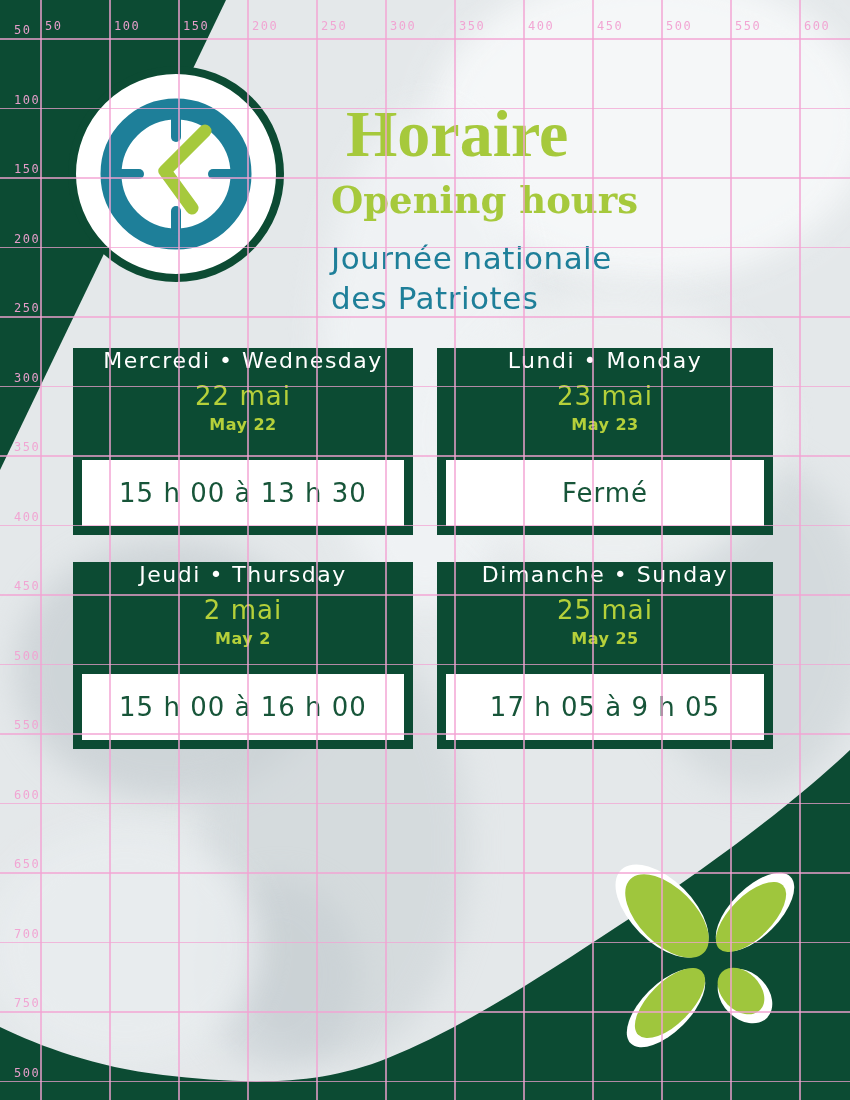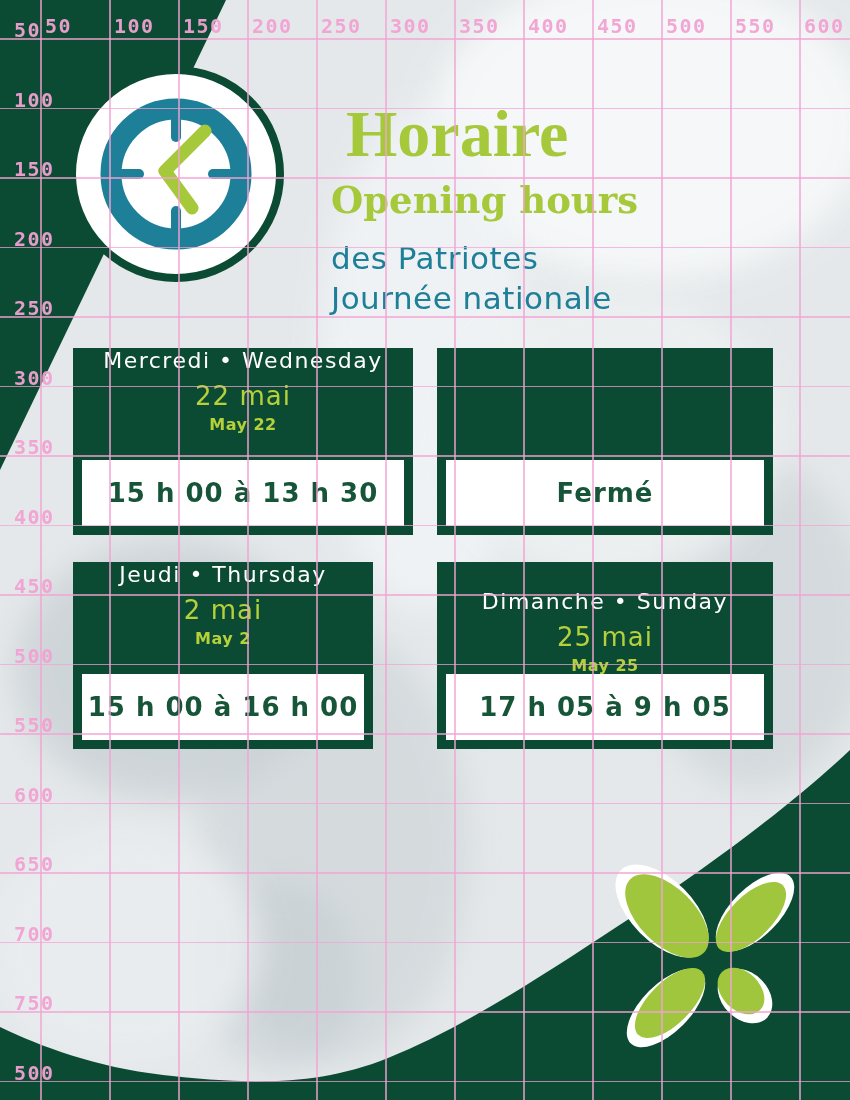--- a/index.html
+++ b/index.html
@@ -41,40 +41,40 @@
   }
   .title-en{
     margin:7px 0 0;font-family:"DejaVu Serif","Liberation Serif",serif;
     font-weight:bold;font-size:37px;line-height:1;color:var(--lime);
   }
   .subtitle{margin-top:19px;color:var(--teal);font-size:31px;line-height:40px;letter-spacing:.5px;}
   
   .card{position:absolute;background:var(--dark-green);z-index:5;text-align:center;}
   .card-1{left:73px;top:348px;width:340px;height:187px;}
   .card-2{left:437px;top:348px;width:336px;height:187px;}
-  .card-3{left:73px;top:562px;width:300px;height:187px;}
+  .card-3{left:73px;top:562px;width:340px;height:187px;}
   .card-4{left:437px;top:562px;width:336px;height:187px;}
   .card-header{position:relative;z-index:2;}
-  .card-4 .card-header{padding-top:27px;}
+  .card-4 .card-header{}
   .day{color:#ffffff;font-size:22px;line-height:26px;letter-spacing:1.5px;}
   .date-fr{color:var(--date-lime);font-size:26px;line-height:30px;letter-spacing:1px;margin-top:7px;}
   .date-en{color:var(--date-lime);font-size:16px;line-height:18px;letter-spacing:.5px;margin-top:5px;font-weight:bold;}
   .card-body{
     position:absolute;left:5px;right:5px;top:108px;bottom:5px;z-index:1;
     background:#ffffff;border:4px solid var(--dark-green);
     display:flex;align-items:center;justify-content:center;
   }
-  .time{color:var(--time-green);font-size:26px;font-weight:bold;letter-spacing:1px;}
+  .time{color:var(--time-green);font-size:26px;font-weight:normal;letter-spacing:1px;}
   
   .grid-overlay{position:absolute;inset:0;z-index:10;pointer-events:none;}
   .gv{position:absolute;top:0;bottom:0;width:1.5px;background:var(--grid-pink);opacity:.72;}
   .gh{position:absolute;left:0;right:0;height:1.5px;background:var(--grid-pink);opacity:.72;}
   .gl-top,.gl-left{
     position:absolute;font-family:"DejaVu Sans Mono","Liberation Mono",monospace;
-    font-size:20px;letter-spacing:1.5px;color:var(--grid-pink);opacity:.95;line-height:16px;font-weight:bold;
+    font-size:12px;letter-spacing:1.5px;color:var(--grid-pink);opacity:.95;line-height:16px;
   }
 </style>
 </head>
 <body>
 
 <div class="poster">
 
   <div class="photo-bg">
     <div class="blob b1"></div>
     <div class="blob b2"></div>
@@ -112,37 +112,42 @@
       <line x1="-56" y1="0" x2="-37" y2="0"></line>
       <line x1="56" y1="0" x2="37" y2="0"></line>
     </g>
     <path d="M29,-43 L-11,-3 L16,34" fill="none" style="stroke:var(--lime)" stroke-width="13" stroke-linecap="round" stroke-linejoin="round"></path>
   </svg>
 
   <header class="titles">
     <h1 class="title-fr">Horaire</h1>
     <h2 class="title-en">Opening hours</h2>
     <div class="subtitle">
+      <div>Journée nationale</div>
       <div>des Patriotes</div>
-      <div>Journée nationale</div>
     </div>
   </header>
 
   <section class="card card-1">
     <div class="card-header">
       <div class="day">Mercredi • Wednesday</div>
       <div class="date-fr">22 mai</div>
       <div class="date-en">May 22</div>
     </div>
     <div class="card-body">
       <span class="time">15 h 00 à 13 h 30</span>
     </div>
   </section>
 
   <section class="card card-2">
+    <div class="card-header">
+      <div class="day">Lundi • Monday</div>
+      <div class="date-fr">23 mai</div>
+      <div class="date-en">May 23</div>
+    </div>
     <div class="card-body">
       <span class="time">Fermé</span>
     </div>
   </section>
 
   <section class="card card-3">
     <div class="card-header">
       <div class="day">Jeudi • Thursday</div>
       <div class="date-fr">2 mai</div>
       <div class="date-en">May 2</div>

